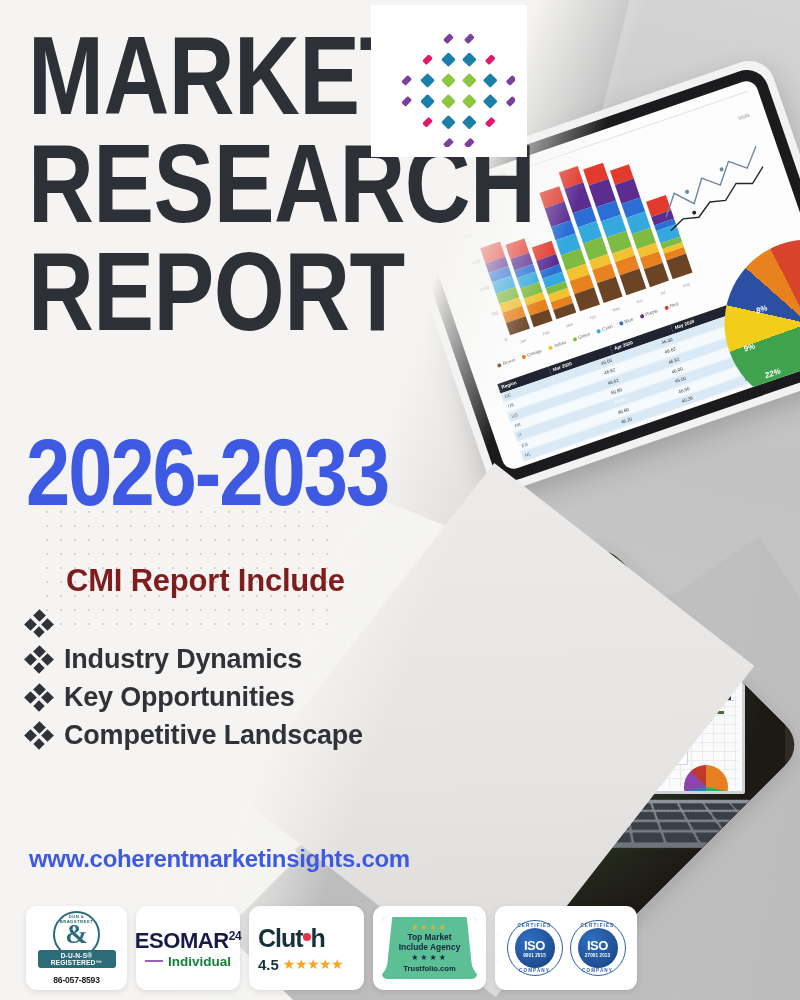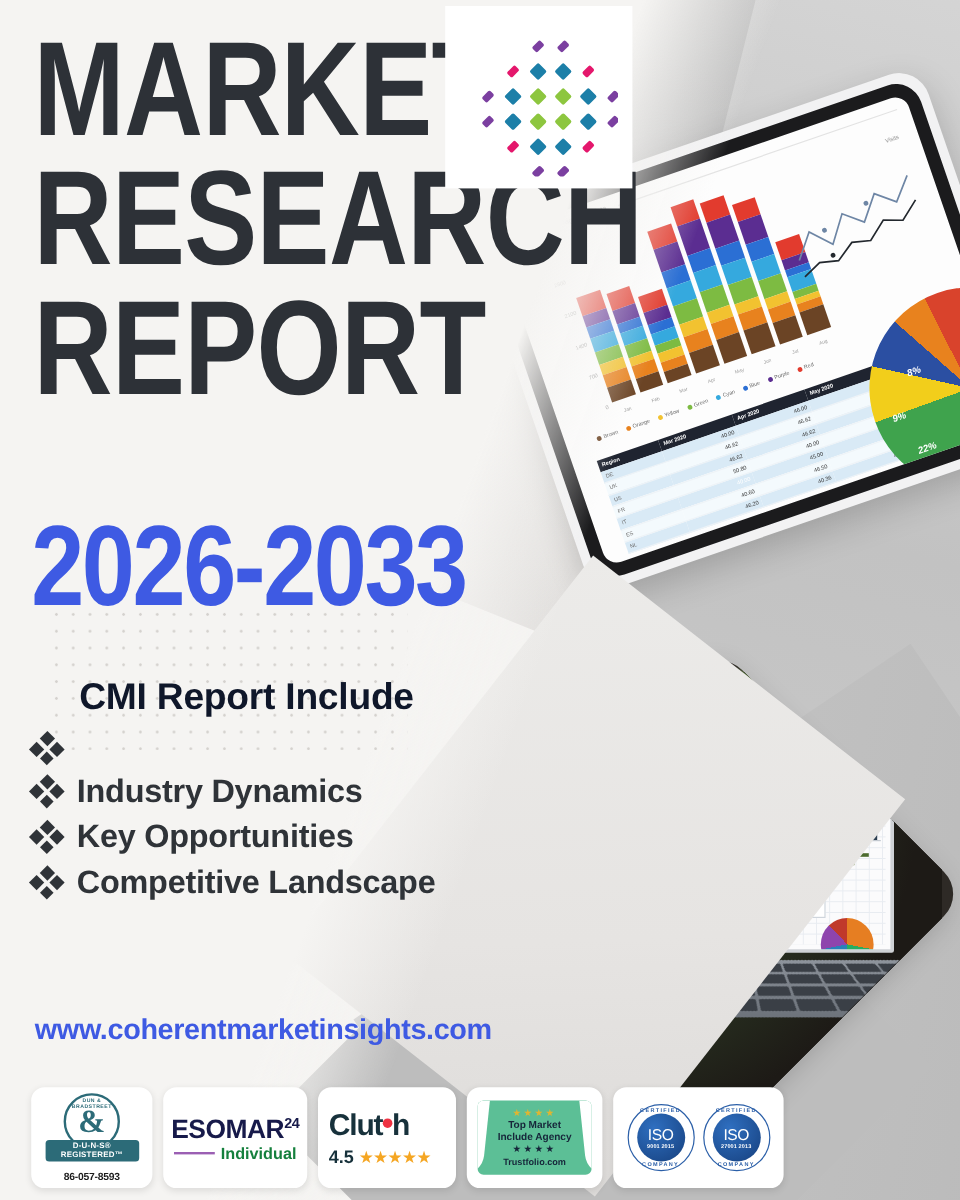--- a/index.html
+++ b/index.html
@@ -287,21 +287,21 @@
     transform-origin:left top;
     z-index:5;
     white-space:nowrap;
   }
 
   .sub-title{
     position:absolute;
     left:66px; top:563px;
     font-size:31px;
     font-weight:700;
-    color:#0f172a;
+    color:#7f1d1d;
     letter-spacing:-.2px;
     z-index:5;
   }
 
   .bullets{
     position:absolute;
     left:26px; top:611px;
     z-index:5;
     list-style:none;
   }
@@ -388,21 +388,21 @@
   }
   .duns-band{
     width:78px; background:#2c6b78; color:#fff;
     border-radius:3px; text-align:center;
     padding:2px 0; margin-top:-9px; position:relative; z-index:2;
   }
   .duns-band .l1{ font-size:6.6px; font-weight:700; letter-spacing:.2px; }
   .duns-band .l2{ font-size:6.6px; font-weight:700; letter-spacing:.2px; }
   .duns-num{ font-size:8.6px; font-weight:700; color:#1d1d1d; margin-top:6px; letter-spacing:-.2px; }
 
-  .b-esomar{ width:120px; flex-direction:column; align-items:center; }
+  .b-esomar{ width:104px; flex-direction:column; align-items:center; }
   .eso-main{ font-size:22px; font-weight:700; color:#171a4a; letter-spacing:-.4px; }
   .eso-main sup{ font-size:12px; font-weight:700; top:-.65em; }
   .eso-sub-wrap{ display:flex; align-items:center; gap:5px; width:100%; justify-content:flex-end; }
   .eso-rule{ flex:1; height:1.6px; background:#9b5fb3; max-width:42px; }
   .eso-sub{ font-size:13.5px; font-weight:700; color:#15803d; }
 
   .b-clutch{ width:115px; flex-direction:column; align-items:flex-start; gap:3px; }
   .clutch-word{ font-size:25px; font-weight:700; color:#17313b; letter-spacing:-1px; position:relative; }
   .clutch-word .dot{
     display:inline-block; width:8px; height:8px; border-radius:50%;
@@ -440,21 +440,21 @@
     position:relative;
     display:flex; align-items:center; justify-content:center;
   }
   .iso-core{
     width:40px; height:40px; border-radius:50%;
     background:radial-gradient(circle at 35% 30%, #2f6fc0, #16407e);
     color:#fff;
     display:flex; flex-direction:column; align-items:center; justify-content:center;
     gap:0px;
   }
-  .iso-core .w{ font-size:13px; font-weight:400; letter-spacing:-.4px; line-height:1; }
+  .iso-core .w{ font-size:13px; font-weight:700; letter-spacing:-.4px; line-height:1; }
   .iso-core .n{ font-size:4.6px; font-weight:700; letter-spacing:.1px; margin-top:1px; }
   .iso-arc-t, .iso-arc-b{
     position:absolute; left:0; right:0; text-align:center;
     font-size:4.6px; font-weight:700; color:#2b5fa8; letter-spacing:1.1px;
   }
   .iso-arc-t{ top:2px; }
   .iso-arc-b{ bottom:2px; }
 </style>
 </head>
 <body>

